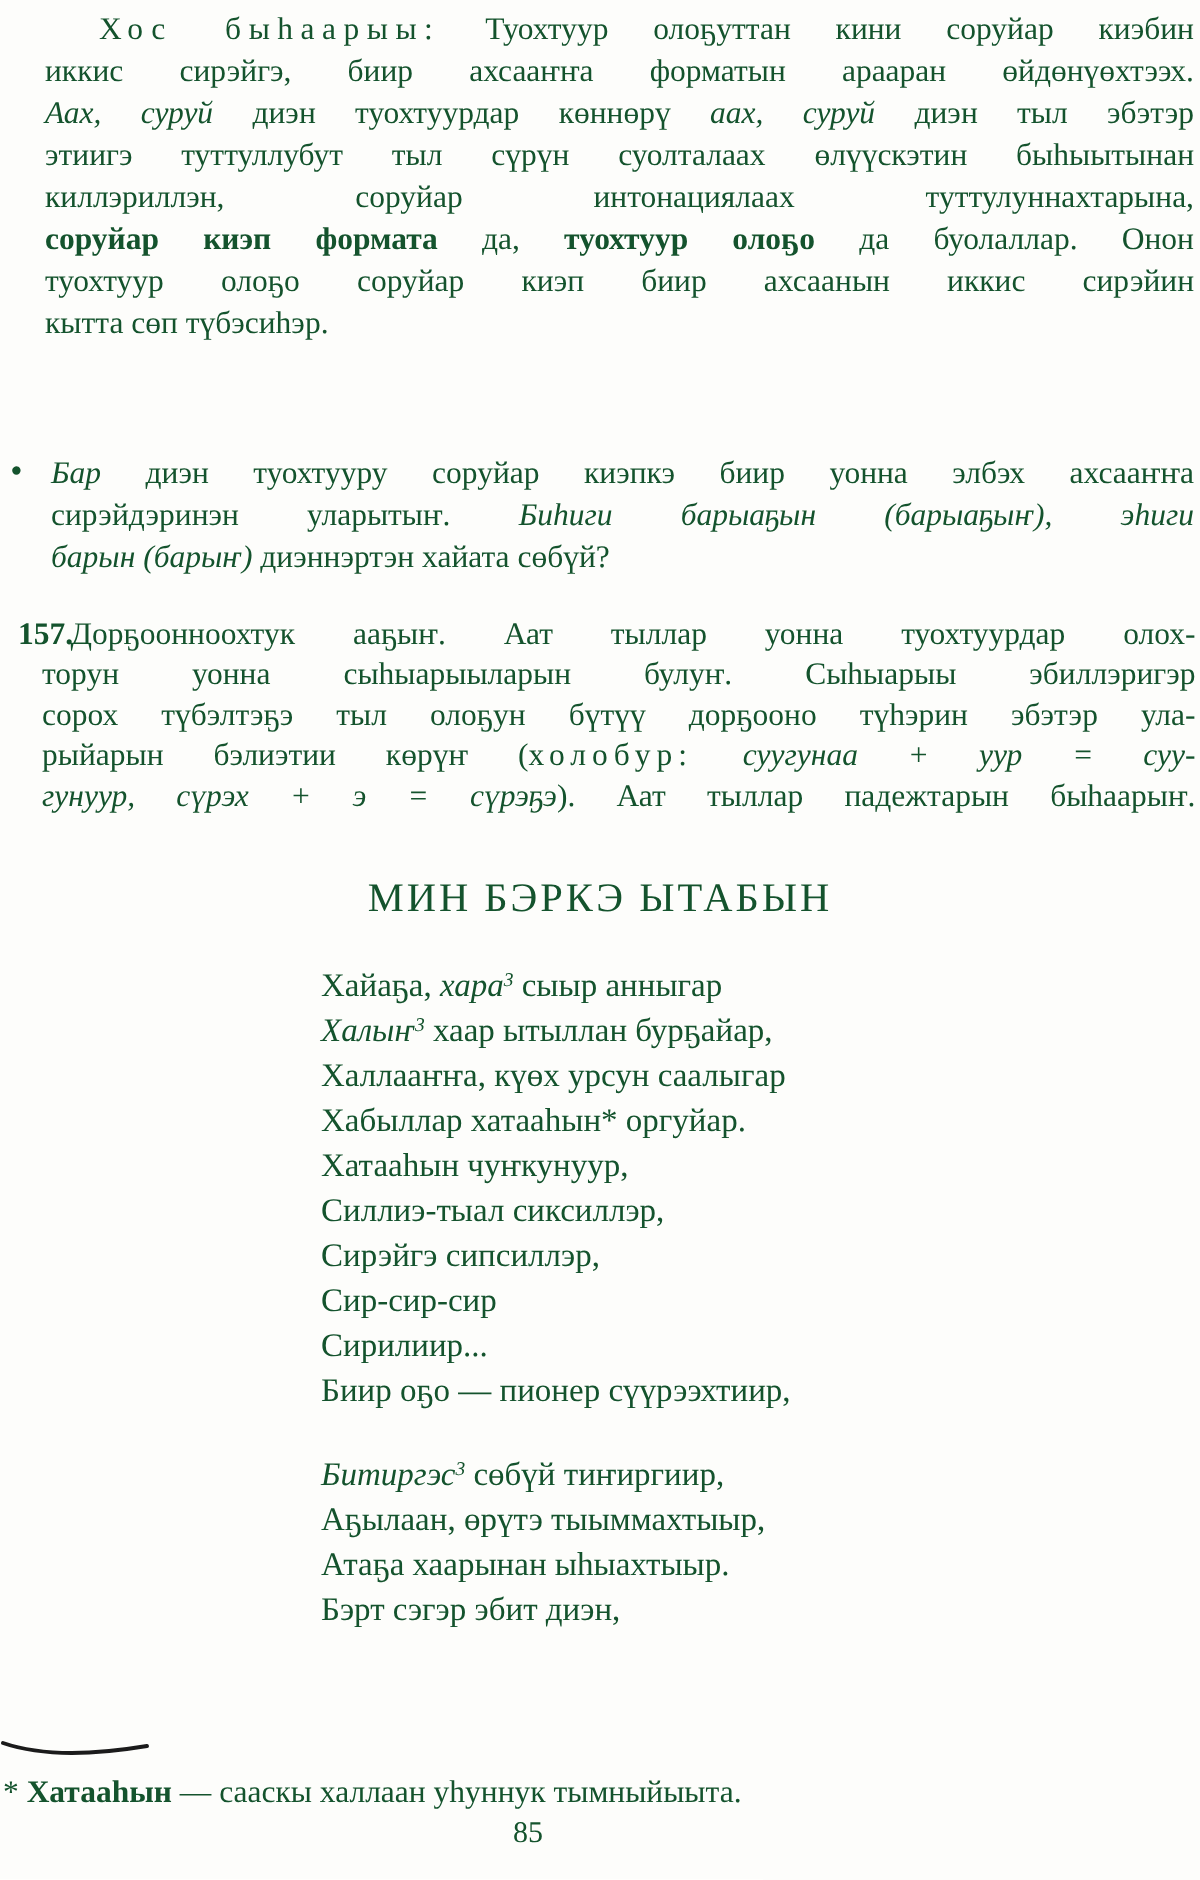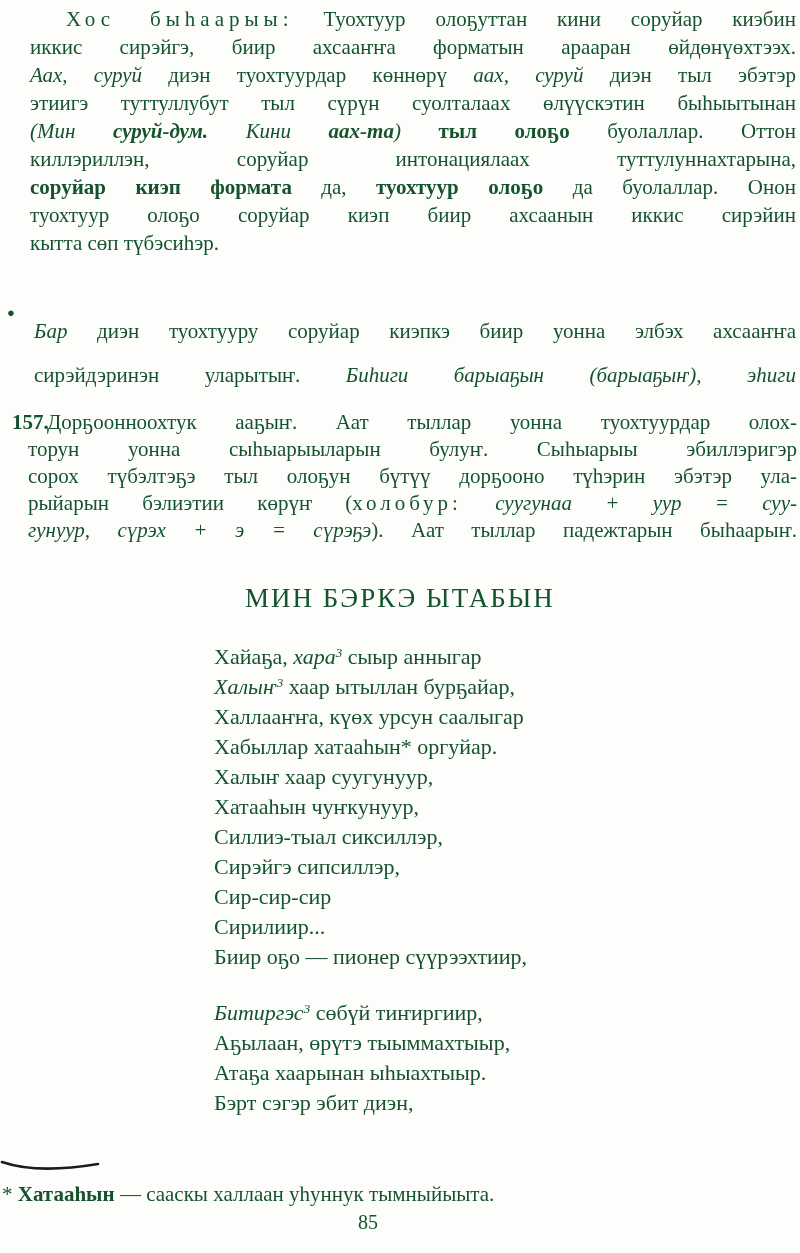--- a/index.html
+++ b/index.html
@@ -23,62 +23,62 @@
   .seg-sp  { letter-spacing:5px; }
   .seg-sp2 { letter-spacing:4px; }
   .seg-sup { font-style:italic; font-size:13px; position:relative; top:-7px; }
 
   .intro { left:30px; top:5px; width:766px; font-size:21px; }
   .intro .tline { line-height:28px; height:28px; }
   .intro .tline:first-child { text-indent:36px; }
 
   .bullet-glyph { left:7px; top:305px; font-size:13px; }
   .bullet-text { left:34px; top:301px; width:762px; font-size:21px; }
-  .bullet-text .tline { line-height:28px; height:28px;margin-top:16px; }
+  .bullet-text .tline { line-height:28px; height:28px; }
 
   .exercise { left:0; top:409px; width:797px; font-size:21px; }
   .ex-num { position:absolute; left:12px; top:0; font-weight:bold; line-height:27px; }
   .ex-lines { margin-left:28px; }
   .ex-lines .tline { line-height:27px; height:27px; }
   .ex-lines .tline:first-child { text-indent:19px; }
 
   .poem-title { left:0; top:583px; width:800px; text-align:center;
                 font-size:27px; letter-spacing:2px; }
 
   .poem { left:214px; top:642px; width:560px; font-size:22px; }
   .poem .tline { line-height:30px; height:30px; }
   .stanza2 { margin-top:26px; }
 
   .fn-rule { left:0px; top:1157px; width:110px; height:16px; }
   .footnote { left:2px; top:1180px; width:780px; font-size:21px; }
   .footnote .tline { line-height:28px; }
 
-  .page-number { left:0; top:1211px; width:704px; text-align:center; font-size:20px;margin-left:16px; }
+  .page-number { left:0; top:1211px; width:704px; text-align:center; font-size:20px; }
 </style>
 </head>
 <body>
 
 <div class="page">
 
   <div class="block intro">
       <div class="tline just"><span class="seg-sp">Хос быһаарыы:</span><span class="seg-r"> Туохтуур олоҕуттан кини соруйар киэбин</span></div>
       <div class="tline just"><span class="seg-r">иккис сирэйгэ, биир ахсааҥҥа форматын арааран өйдөнүөхтээх.</span></div>
       <div class="tline just"><span class="seg-i">Аах, суруй</span><span class="seg-r"> диэн туохтуурдар көннөрү </span><span class="seg-i">аах, суруй</span><span class="seg-r"> диэн тыл эбэтэр</span></div>
       <div class="tline just"><span class="seg-r">этиигэ туттуллубут тыл сүрүн суолталаах өлүүскэтин быһыытынан</span></div>
-      <div class="tline just"><span class="seg-i">(Мин </span><span class="seg-bi">суруй-дум.</span><span class="seg-i"> Кини </span><span class="seg-bi">аах-та</span><span class="seg-i">) </span><span class="seg-b">тыл олоҕо</span><span class="seg-r"> буолаллар. Оттон</span></div>
       <div class="tline just"><span class="seg-r">киллэриллэн, соруйар интонациялаах туттулуннахтарына,</span></div>
       <div class="tline just"><span class="seg-b">соруйар киэп формата</span><span class="seg-r"> да, </span><span class="seg-b">туохтуур олоҕо</span><span class="seg-r"> да буолаллар. Онон</span></div>
       <div class="tline just"><span class="seg-r">туохтуур олоҕо соруйар киэп биир ахсаанын иккис сирэйин</span></div>
       <div class="tline"><span class="seg-r">кытта сөп түбэсиһэр.</span></div>
     </div>
 
   <div class="block bullet-glyph">●</div>
   <div class="block bullet-text">
       <div class="tline just"><span class="seg-i">Бар</span><span class="seg-r"> диэн туохтууру соруйар киэпкэ биир уонна элбэх ахсааҥҥа</span></div>
       <div class="tline just"><span class="seg-r">сирэйдэринэн уларытыҥ. </span><span class="seg-i">Биһиги барыаҕын (барыаҕыҥ), эһиги</span></div>
+      <div class="tline"><span class="seg-i">барын (барыҥ)</span><span class="seg-r"> диэннэртэн хайата сөбүй?</span></div>
     </div>
 
   <div class="block exercise">
     <span class="ex-num">157.</span>
     <div class="ex-lines">
         <div class="tline just"><span class="seg-r">Дорҕоонноохтук ааҕыҥ. Аат тыллар уонна туохтуурдар олох-</span></div>
         <div class="tline just"><span class="seg-r">торун уонна сыһыарыыларын булуҥ. Сыһыарыы эбиллэригэр</span></div>
         <div class="tline just"><span class="seg-r">сорох түбэлтэҕэ тыл олоҕун бүтүү дорҕооно түһэрин эбэтэр ула-</span></div>
         <div class="tline just"><span class="seg-r">рыйарын бэлиэтии көрүҥ (</span><span class="seg-sp2">холобур:</span><span class="seg-i"> суугунаа + уур = суу-</span></div>
         <div class="tline just"><span class="seg-i">гунуур, сүрэх + э = сүрэҕэ</span><span class="seg-r">). Аат тыллар падежтарын быһаарыҥ.</span></div>
@@ -86,21 +86,20 @@
   </div>
 
   <div class="block poem-title">МИН БЭРКЭ ЫТАБЫН</div>
 
   <div class="block poem">
     <div class="stanza1">
         <div class="tline"><span class="seg-r">Хайаҕа, </span><span class="seg-i">хара</span><span class="seg-sup">3</span><span class="seg-r"> сыыр анныгар</span></div>
         <div class="tline"><span class="seg-i">Халыҥ</span><span class="seg-sup">3</span><span class="seg-r"> хаар ытыллан бурҕайар,</span></div>
         <div class="tline"><span class="seg-r">Халлааҥҥа, күөх урсун саалыгар</span></div>
         <div class="tline"><span class="seg-r">Хабыллар хатааһын* оргуйар.</span></div>
-        <div class="tline"><span class="seg-r">Халыҥ хаар суугунуур,</span></div>
         <div class="tline"><span class="seg-r">Хатааһын чуҥкунуур,</span></div>
         <div class="tline"><span class="seg-r">Силлиэ-тыал сиксиллэр,</span></div>
         <div class="tline"><span class="seg-r">Сирэйгэ сипсиллэр,</span></div>
         <div class="tline"><span class="seg-r">Сир-сир-сир</span></div>
         <div class="tline"><span class="seg-r">Сирилиир...</span></div>
         <div class="tline"><span class="seg-r">Биир оҕо — пионер сүүрээхтиир,</span></div>
       </div>
     <div class="stanza2">
         <div class="tline"><span class="seg-i">Битиргэс</span><span class="seg-sup">3</span><span class="seg-r"> сөбүй тиҥиргиир,</span></div>
         <div class="tline"><span class="seg-r">Аҕылаан, өрүтэ тыыммахтыыр,</span></div>

